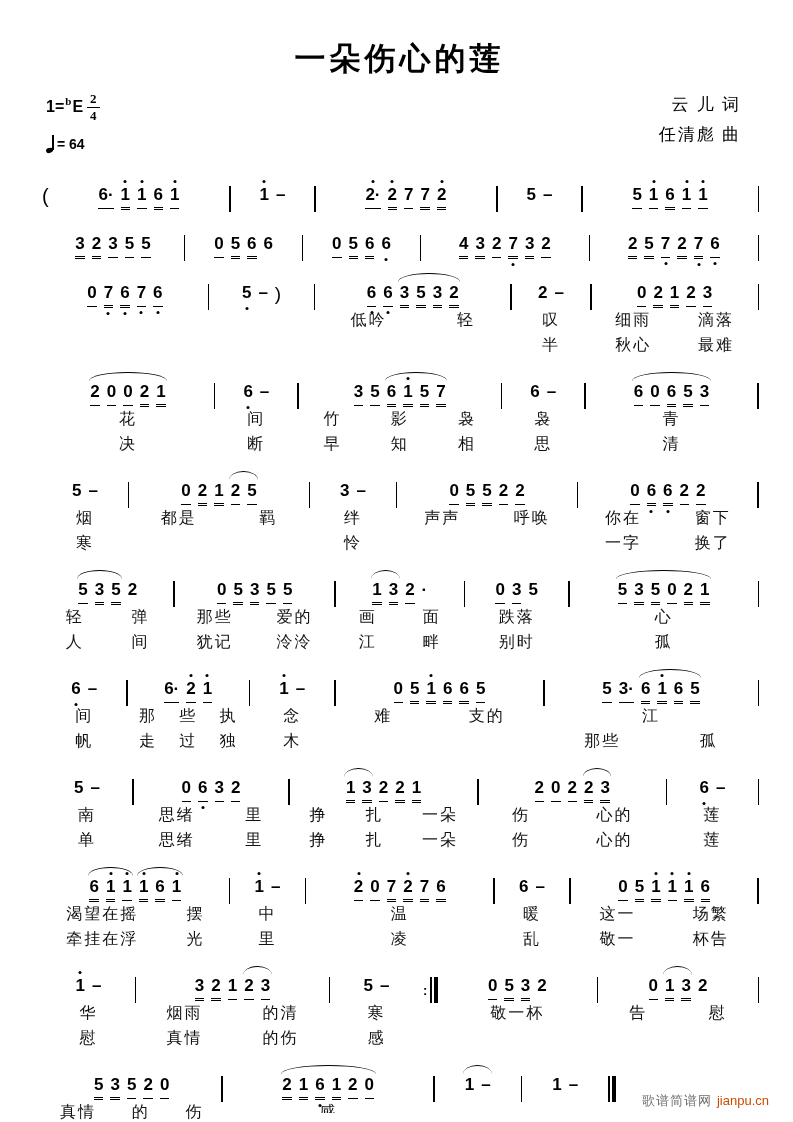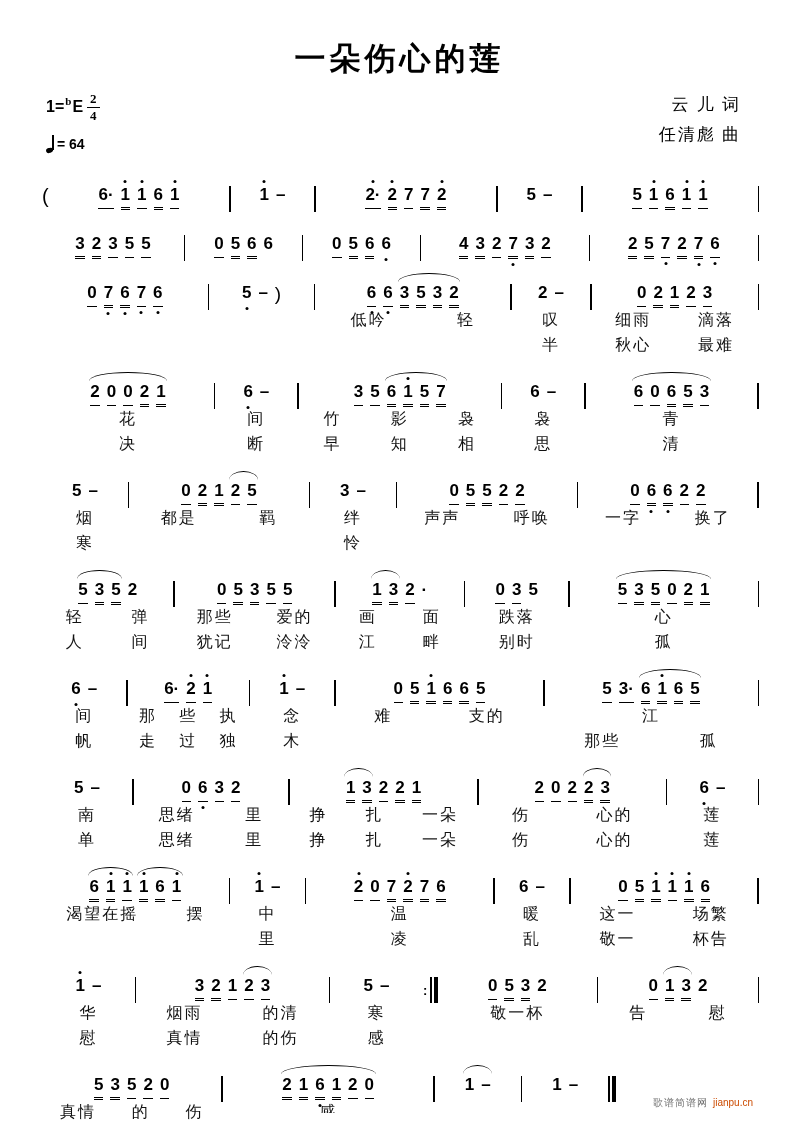--- a/index.html
+++ b/index.html
@@ -45,21 +45,21 @@
        border-top:1.5px solid #000;border-radius:50% 50% 0 0/100% 100% 0 0;}
   .bl{width:1.5px;height:26px;background:#000;margin-top:14px;flex:none;}
   .bl-grp{display:flex;gap:2px;margin-top:14px;align-items:center;flex:none;}
   .bl-grp .thin{width:1.5px;height:26px;background:#000;}
   .bl-grp .thick{width:4px;height:26px;background:#000;}
   .rep-dots{font-weight:700;font-size:13px;line-height:1;margin-right:1px;}
   .lyrics-line{display:flex;justify-content:space-around;align-items:flex-start;
        font-family:"Liberation Serif",serif;font-size:16px;height:25px;color:#111;}
   .lyr-tok{white-space:nowrap;letter-spacing:2px;}
   .lyr-tok.cut{height:11px;overflow:hidden;}
-  .footer{position:absolute;right:40px;bottom:12px;font-size:10px;
+  .footer{position:absolute;right:24px;bottom:12px;font-size:13px;
           font-family:"Liberation Serif",serif;}
   .site{color:#6f6f6f;letter-spacing:1px;}
   .brand{color:#cc4b00;font-family:"Liberation Sans",sans-serif;margin-left:5px;}
 </style>
 </head>
 <body>
 
 <div class="page">
   <div class="title">一朵伤心的莲</div>
 
@@ -401,20 +401,24 @@
         <span class="bl"></span>
         <div class="measure" style="flex-grow: 6.6;">
           <span class="m-notes" style="display: flex;">
             <span class="note"><span class="g u1">0</span></span>
             <span class="note lo"><span class="g u2">6</span></span>
             <span class="note lo"><span class="g u2">6</span></span>
             <span class="note"><span class="g u1">2</span></span>
             <span class="note"><span class="g u1">2</span></span>
           </span>
           <div class="lyrics-line">
+            <span class="lyr-tok">你在</span>
+            <span class="lyr-tok">窗下</span>
+          </div>
+          <div class="lyrics-line">
             <span class="lyr-tok">一字</span>
             <span class="lyr-tok">换了</span>
           </div>
         </div>
         <span class="bl"></span>
       </div>
       <div class="system">
         <div class="measure" style="flex-grow: 5.6;">
           <span class="m-notes" style="display: flex;">
             <span class="slur">
@@ -683,20 +687,24 @@
             </span>
             <span class="slur">
               <span class="note hi"><span class="g u2">1</span></span>
               <span class="note"><span class="g u2">6</span></span>
               <span class="note hi"><span class="g u1">1</span></span>
             </span>
           </span>
           <div class="lyrics-line">
             <span class="lyr-tok">渴望在摇</span>
             <span class="lyr-tok">摆</span>
+          </div>
+          <div class="lyrics-line">
+            <span class="lyr-tok">牵挂在浮</span>
+            <span class="lyr-tok">光</span>
           </div>
         </div>
         <span class="bl"></span>
         <div class="measure" style="flex-grow: 3.6;">
           <span class="m-notes" style="display: flex;">
             <span class="note hi"><span class="g u0">1</span></span>
             <span class="note"><span class="g u0">–</span></span>
           </span>
           <div class="lyrics-line">
             <span class="lyr-tok">中</span>

